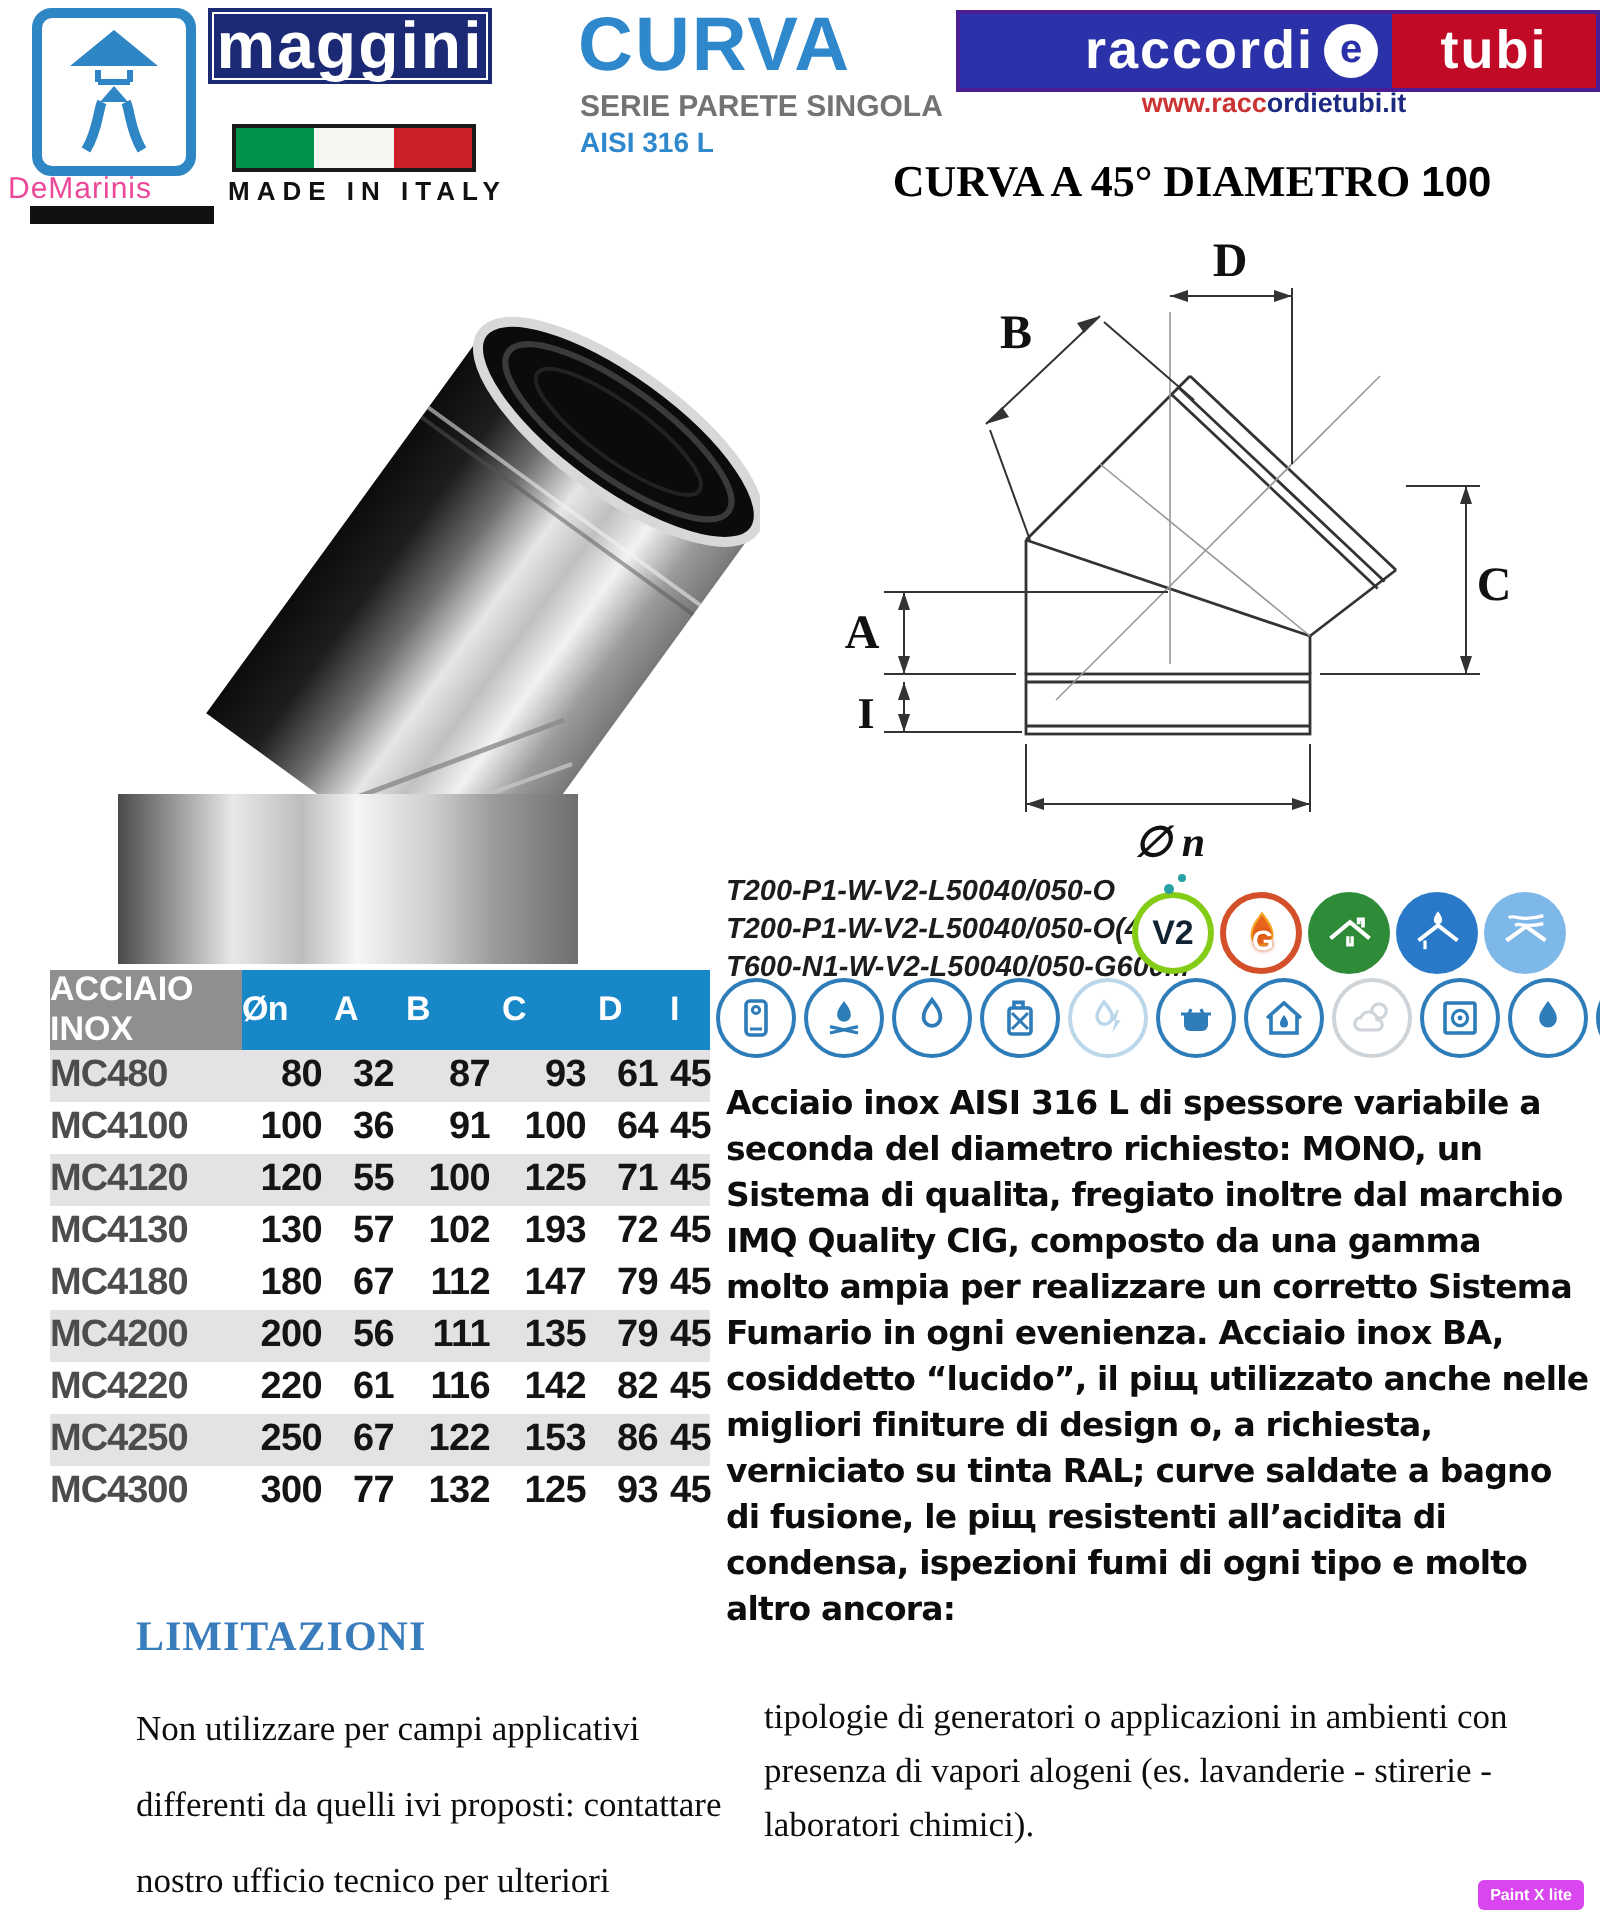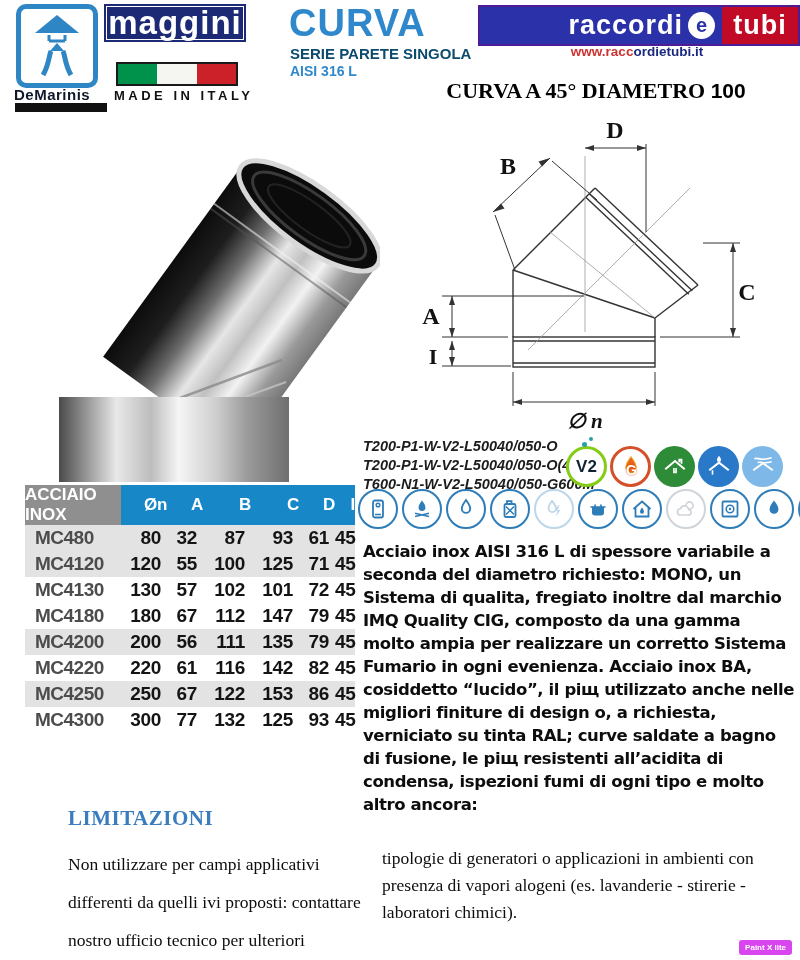--- a/index.html
+++ b/index.html
@@ -2,38 +2,38 @@
 <html><head>
 <meta charset="utf-8">
 <style>
   html,body{margin:0;padding:0;background:#fff;}
   #page{position:relative;width:800px;height:960px;background:#fff;overflow:hidden;
         font-family:"Liberation Sans",sans-serif;color:#111;}
 
   
   .dm-box{position:absolute;left:16px;top:4px;width:72px;height:74px;border:5px solid #2e86c5;border-radius:10px;}
   .dm-tower{position:absolute;left:8px;top:4px;}
-  .dm-name{position:absolute;left:14px;top:86px;font-size:15px;font-weight:bold;color:#0f172a;letter-spacing:.5px;}
+  .dm-name{position:absolute;left:4px;top:86px;font-size:15px;font-weight:normal;color:#ec4899;letter-spacing:.5px;}
   .dm-bar{position:absolute;left:15px;top:103px;width:92px;height:9px;background:#111;}
 
   .maggini{position:absolute;left:104px;top:4px;width:142px;height:38px;background:#1c2a75;
            display:flex;align-items:center;justify-content:center;box-shadow:inset 0 0 0 2px #1c2a75, inset 0 0 0 3px #fff;}
   .maggini span{color:#fff;font-weight:bold;font-size:33px;letter-spacing:1px;}
   .flag{position:absolute;left:116px;top:62px;width:118px;height:20px;border:2px solid #1a1a1a;display:flex;}
   .flag i{flex:1;}
   .flag .g{background:#00914a;}.flag .w{background:#f5f6f1;}.flag .r{background:#cd212a;}
   .mii{position:absolute;left:114px;top:88px;font-size:13px;font-weight:bold;letter-spacing:3.5px;color:#111;}
 
   .mono{position:absolute;left:289px;top:2px;color:#2f88cc;font-weight:bold;font-size:38px;letter-spacing:1px;}
-  .serie{position:absolute;left:290px;top:45px;color:#0c4a6e;font-weight:bold;font-size:15px;}
+  .serie{position:absolute;left:290px;top:45px;color:#737373;font-weight:bold;font-size:15px;}
   .aisi{position:absolute;left:290px;top:63px;color:#2f88cc;font-weight:bold;font-size:14px;}
 
   .rt-logo{position:absolute;left:478px;top:5px;width:318px;height:37px;border:2px solid #4c1d95;display:flex;align-items:stretch;}
   .rt-left{background:#2b31a8;flex:1;display:flex;align-items:center;justify-content:flex-end;padding-right:4px;}
-  .rt-right{background:#c00a26;width:76px;display:flex;align-items:center;justify-content:center;}
+  .rt-right{background:#c00a26;width:102px;display:flex;align-items:center;justify-content:center;}
   .rt-logo .word{color:#fff;font-weight:bold;font-size:27px;letter-spacing:1px;}
   .rt-e{width:27px;height:27px;border-radius:50%;background:#fff;color:#2b31a8;font-weight:bold;font-size:20px;
         display:flex;align-items:center;justify-content:center;align-self:center;margin:0 3px 0 5px;}
   .rt-site{position:absolute;left:478px;top:44px;width:318px;text-align:center;font-size:13.5px;font-weight:bold;}
   .rt-site .r1{color:#c33;}.rt-site .r2{color:#1b2a80;}
 
   .page-title{position:absolute;left:400px;top:78px;width:392px;text-align:center;
               font-family:"Liberation Serif",serif;font-weight:bold;font-size:22px;color:#000;}
   .page-title .num{font-family:"Liberation Sans",sans-serif;font-size:21px;}
 
@@ -59,23 +59,23 @@
   .app{width:36px;height:36px;border-radius:50%;border:2.5px solid #2e7cb8;color:#2e7cb8;
        display:flex;align-items:center;justify-content:center;background:#fff;}
   .app.dim{border-color:#bcd6ea;color:#bcd6ea;}
   .app.gray{border-color:#cfd4d9;color:#cfd4d9;}
 
   
   table.spec{position:absolute;left:25px;top:485px;width:330px;border-collapse:collapse;table-layout:fixed;
              font-weight:bold;letter-spacing:-0.3px;}
   table.spec th{height:30px;color:#fff;font-size:17px;padding:0;}
   th.lab{background:#8f8f8f;text-align:left;padding-left:6px;font-size:16px;letter-spacing:0;}
-  th.num{background:#1787c8;text-align:right;}
+  th.num{background:#1787c8;text-align:left;}
   table.spec td{height:26px;font-size:19px;padding:0 6px 0 0;text-align:right;color:#141414;}
-  table.spec td.code{color:#4c4c4c;text-align:left;padding-left:10px;letter-spacing:-0.5px;}
+  table.spec td.code{color:#4c4c4c;text-align:left;padding-left:0;letter-spacing:-0.5px;}
   tr.alt{background:#e3e3e3;}
 
   
   .descr{position:absolute;left:363px;top:540px;width:434px;font-family:"DejaVu Sans",sans-serif;
          font-weight:bold;font-size:16.5px;line-height:23px;color:#0d0d0d;letter-spacing:-0.4px;}
   .limit-title{position:absolute;left:68px;top:806px;font-family:"Liberation Serif",serif;
                font-weight:bold;font-size:21px;color:#3a7dbd;letter-spacing:.5px;}
   .limit-col1{position:absolute;left:68px;top:845px;width:296px;font-family:"Liberation Serif",serif;
               font-size:17.5px;line-height:38px;color:#0d0d0d;}
   .limit-col2{position:absolute;left:382px;top:845px;width:388px;font-family:"Liberation Serif",serif;
@@ -409,35 +409,44 @@
     <tbody>
       <tr class="alt">
           <td class="code">MC480</td>
           <td>80</td>
           <td>32</td>
           <td>87</td>
           <td>93</td>
           <td>61</td>
           <td>45</td>
         </tr>
+      <tr>
+          <td class="code">MC4100</td>
+          <td>100</td>
+          <td>36</td>
+          <td>91</td>
+          <td>100</td>
+          <td>64</td>
+          <td>45</td>
+        </tr>
       <tr class="alt">
           <td class="code">MC4120</td>
           <td>120</td>
           <td>55</td>
           <td>100</td>
           <td>125</td>
           <td>71</td>
           <td>45</td>
         </tr>
       <tr>
           <td class="code">MC4130</td>
           <td>130</td>
           <td>57</td>
           <td>102</td>
-          <td>101</td>
+          <td>193</td>
           <td>72</td>
           <td>45</td>
         </tr>
       <tr>
           <td class="code">MC4180</td>
           <td>180</td>
           <td>67</td>
           <td>112</td>
           <td>147</td>
           <td>79</td>

